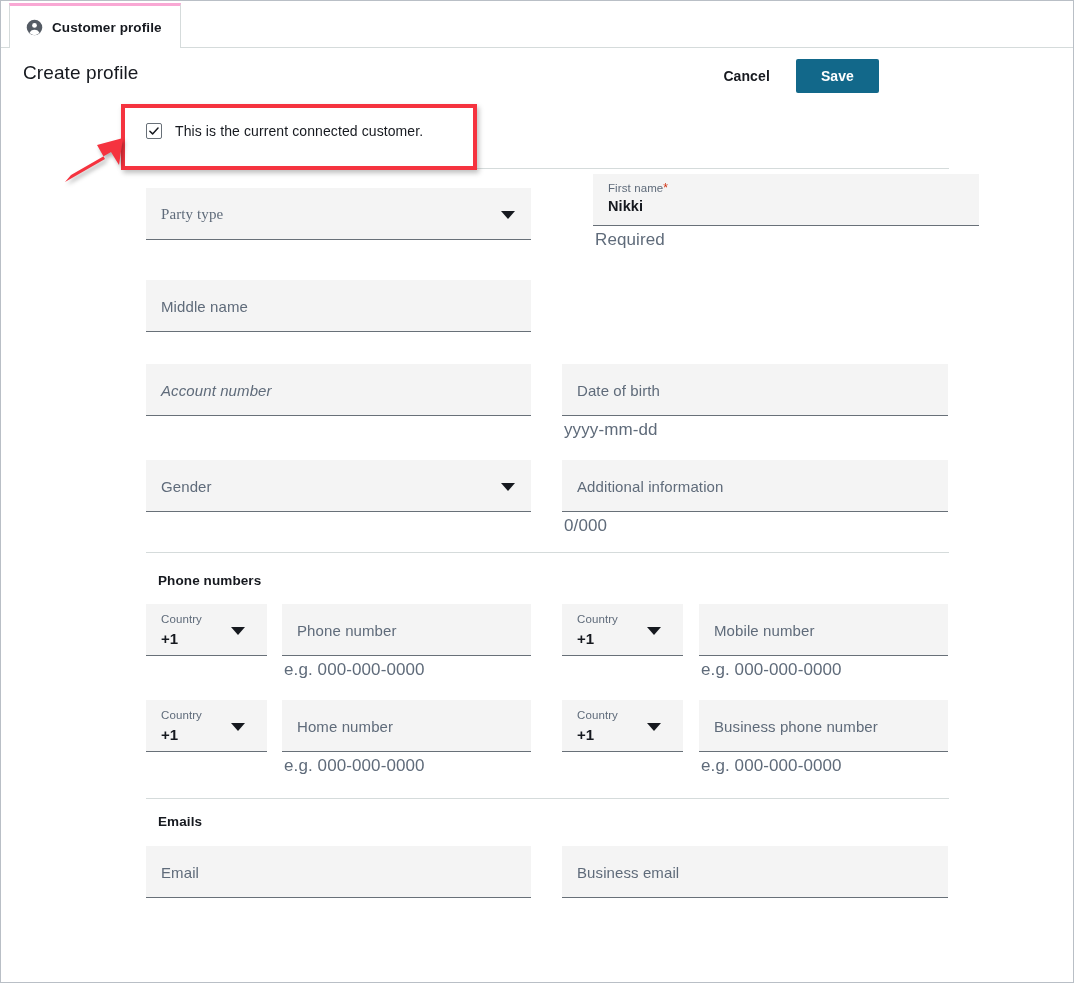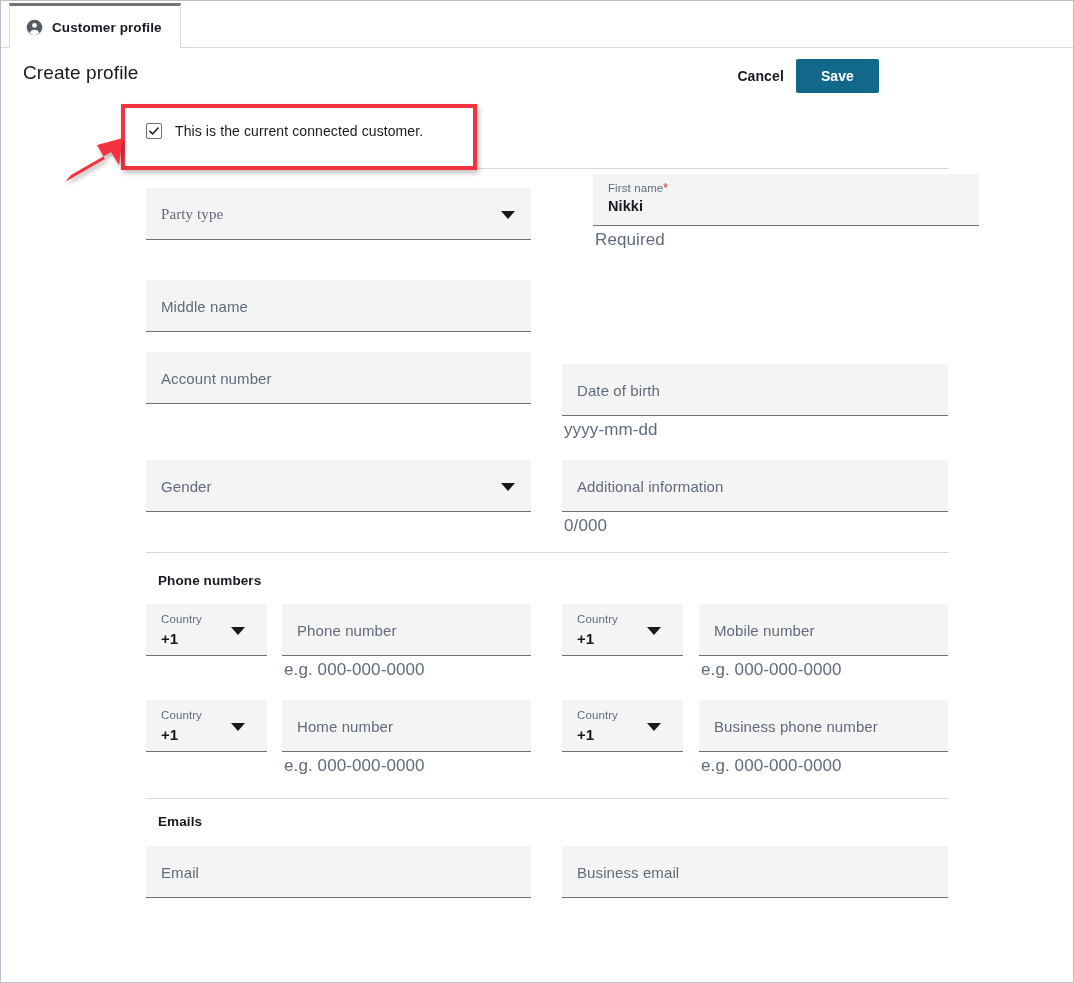--- a/index.html
+++ b/index.html
@@ -36,21 +36,21 @@
     position: absolute;
     left: 8px;
     top: 2px;
     height: 45px;
     box-sizing: border-box;
     display: flex;
     align-items: center;
     gap: 9px;
     padding: 0 18px 0 16px;
     background: #ffffff;
-    border-top: 3px solid #737373;
+    border-top: 3px solid #f9a8d4;
     border-left: 1px solid #d5dbdb;
     border-right: 1px solid #d5dbdb;
     cursor: pointer;
   }
   .tab-icon {
     width: 17px;
     height: 17px;
     display: block;
     flex: 0 0 auto;
   }
@@ -79,20 +79,21 @@
     font-weight: 400;
     color: #16191f;
     letter-spacing: .1px;
   }
   .header-actions {
     position: absolute;
     right: 18px;
     top: 11px;
     display: flex;
     align-items: center;
+    gap: 14px;
   }
   .btn-cancel {
     font-size: 14px;
     font-weight: 700;
     color: #16191f;
     background: transparent;
     border: none;
     padding: 8px 12px;
     cursor: pointer;
     font-family: inherit;
@@ -301,21 +302,21 @@
       <span class="field-hint">Required</span>
     </div>
 
     <div class="field" style="left:145px; top:178px; width:385px;">
       <div class="field-control">
         <span class="field-placeholder">Middle name</span>
       </div>
     </div>
 
 
-    <div class="field" style="left:145px; top:250px; width:385px;">
+    <div class="field" style="left:145px; top:262px; width:385px;font-style:italic;">
       <div class="field-control">
         <span class="field-placeholder">Account number</span>
       </div>
     </div>
 
     <div class="field" style="left:561px; top:262px; width:386px;">
       <div class="field-control">
         <span class="field-placeholder">Date of birth</span>
       </div>
       <span class="field-hint">yyyy-mm-dd</span>

